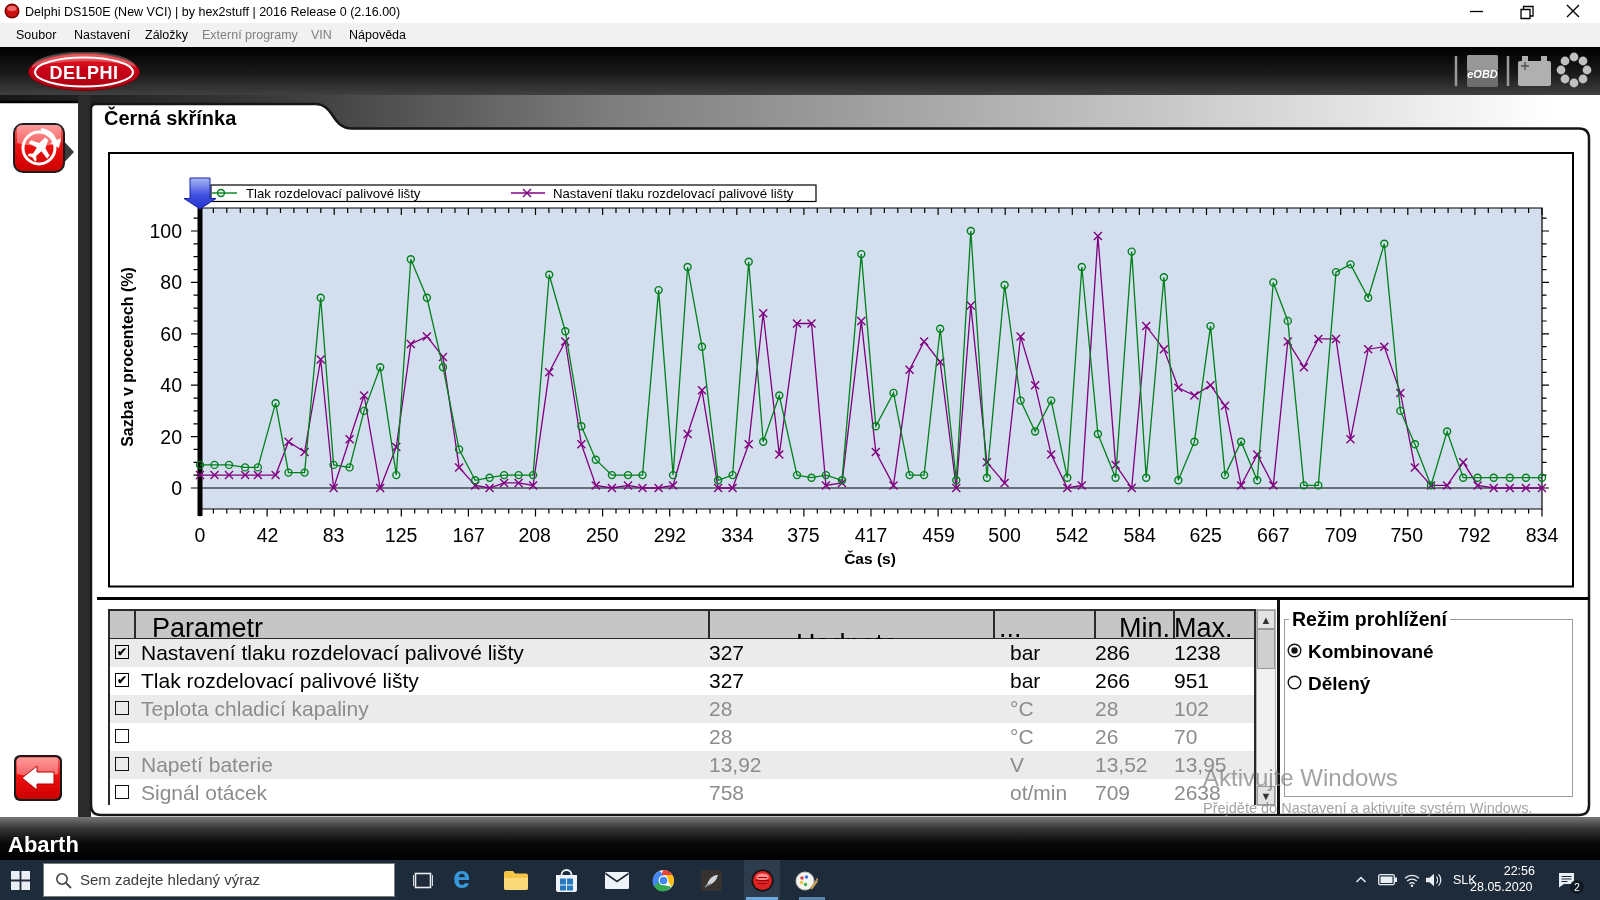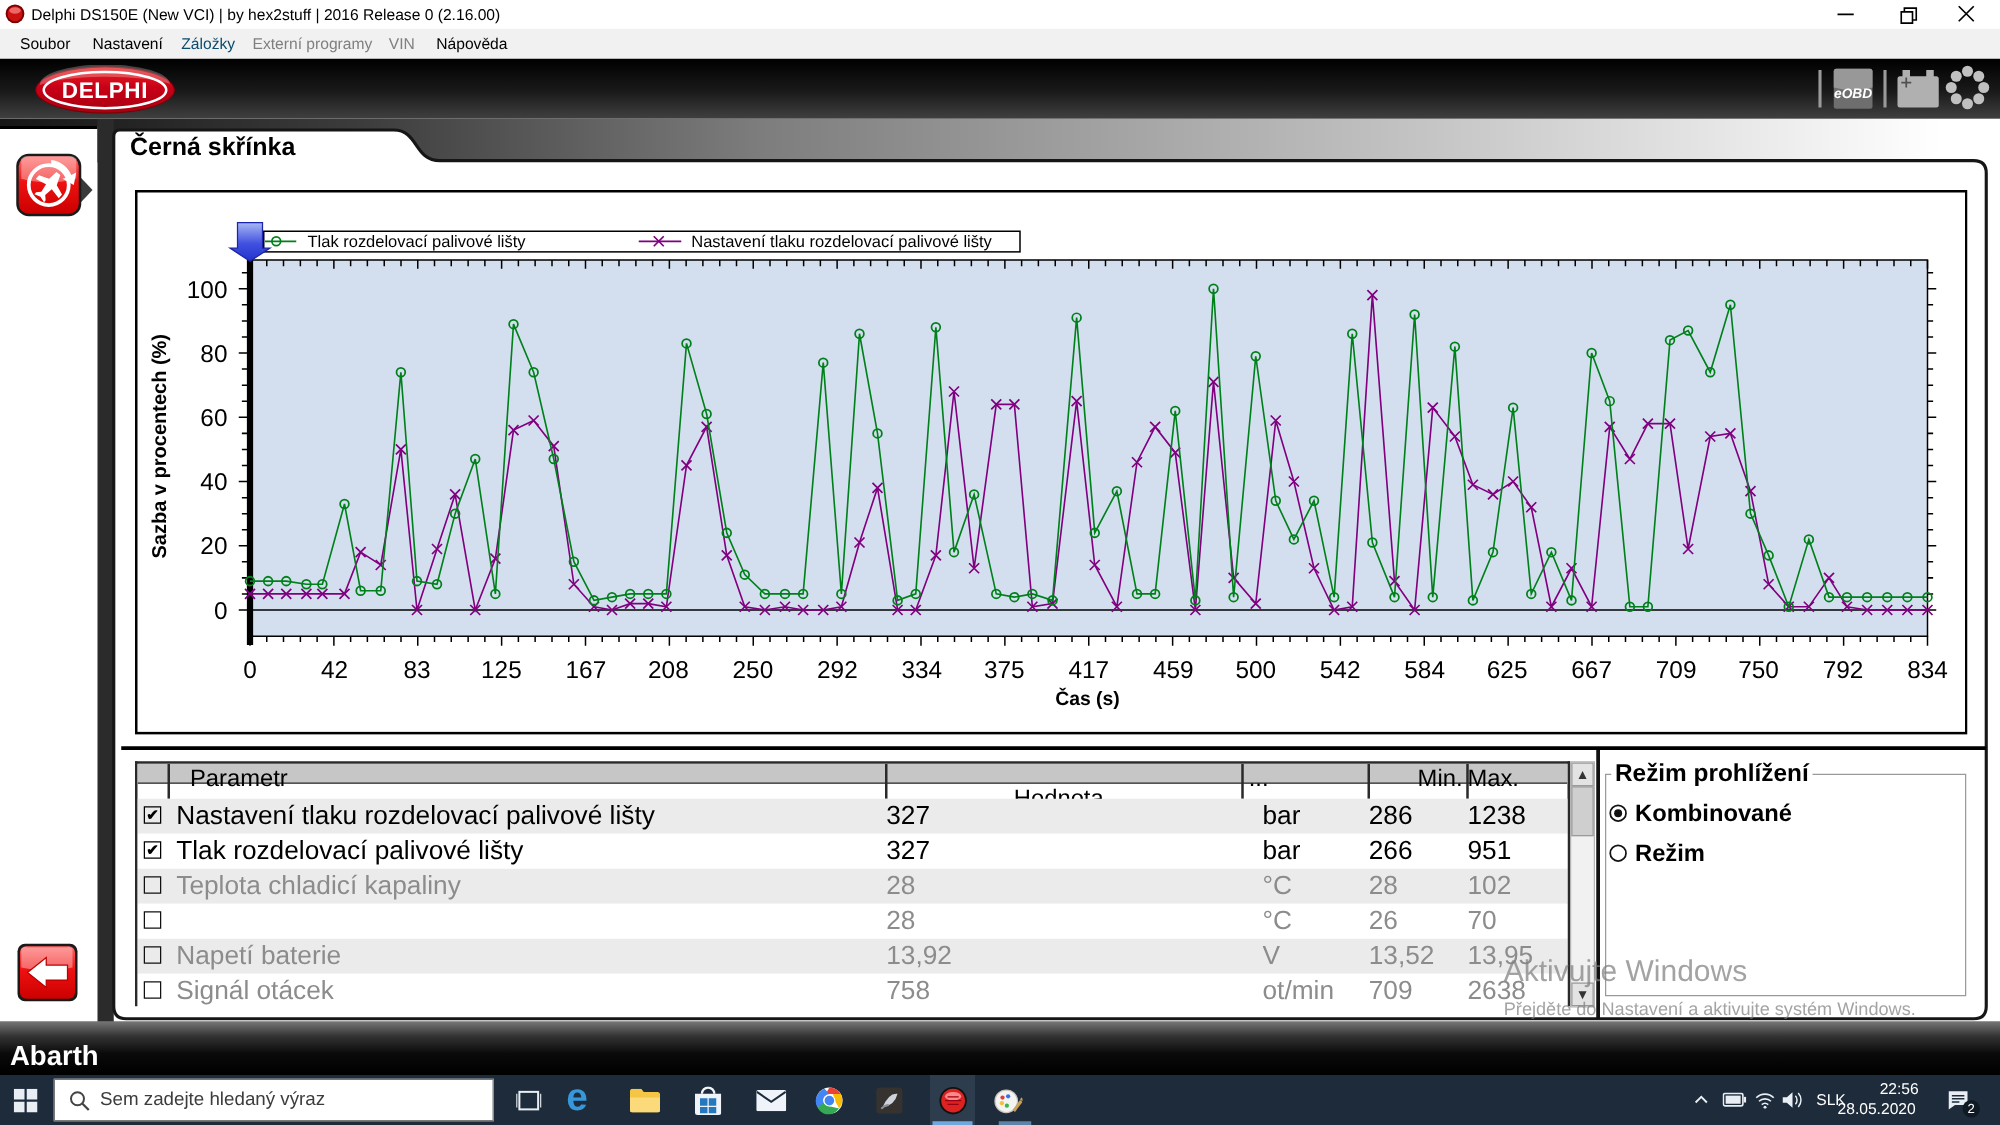--- a/index.html
+++ b/index.html
@@ -39,21 +39,21 @@
  <svg class="abs" style="left:1462px;top:0" width="138" height="23">
   <path d="M8,11.5h13" stroke="#000" stroke-width="1.3"></path>
   <path d="M59,9.5h9v9h-9z M61.5,9.5v-3h9.5v9.5h-3" fill="none" stroke="#000" stroke-width="1.3"></path>
   <path d="M105,5l12,12m0,-12l-12,12" stroke="#000" stroke-width="1.4"></path>
  </svg>
 </div>
 
 <div id="menubar">
  <span style="left:16px">Soubor</span>
  <span style="left:74px">Nastavení</span>
- <span style="left:145px;color:#0c4a6e">Záložky</span>
+ <span style="left:145px;color:#000000">Záložky</span>
  <span style="left:202px;color:#7f7f7f">Externí programy</span>
  <span style="left:311px;color:#7f7f7f">VIN</span>
  <span style="left:349px">Nápověda</span>
 </div>
 
 <div id="hdr">
  <svg class="abs" style="left:26px;top:5px" width="116" height="40" viewBox="0 0 116 40">
   <defs>
         <linearGradient id="dlr" x1="0" y1="0" x2="0" y2="1">
           <stop offset="0" stop-color="#e82020"></stop>
@@ -359,21 +359,21 @@
 <path d="M104,41h25" stroke="#00801a" stroke-width="1.4"></path>
     <circle cx="113" cy="41" r="3.5" fill="none" stroke="#00801a" stroke-width="1.4"></circle>
 <text x="138" y="45.8" font-size="13.2">Tlak rozdelovací palivové lišty</text>
 <path d="M403,41h34" stroke="#800080" stroke-width="1.4"></path>
     <path d="M415,37l8,8m-8,0l8,-8" stroke="#800080" stroke-width="1.4"></path>
 <text x="445" y="45.8" font-size="13.2">Nastavení tlaku rozdelovací palivové lišty</text>
 <path d="M82,26h20v20.5h6l-16,10.5l-16,-10.5h6z" fill="url(#arr)" stroke="#1a24a8" stroke-width="1"></path>
 </svg>
 <div id="thicksep"></div>
 <div class="abs" style="left:108px;top:609px;width:1148px;height:196px;border:2px solid #2a2a2a;border-bottom:none;background:#fff;overflow:hidden">
- <div class="abs" style="left:0;top:0;width:100%;height:16px;background:#c6c6c6;border-bottom:1.5px solid #2a2a2a;font-size:19px;color:#000">
+ <div class="abs" style="left:0;top:0;width:100%;height:28px;background:#c6c6c6;border-bottom:1.5px solid #2a2a2a;font-size:27px;color:#000">
    <span class="abs" style="left:42px;top:2px">Parametr</span>
    <span class="abs" style="left:599px;width:276px;top:18px;text-align:center">Hodnota</span>
    <span class="abs" style="left:889px;top:2px">...</span>
    <span class="abs" style="left:985px;width:75px;top:2px;text-align:right">Min.</span>
    <span class="abs" style="left:1064px;width:78px;top:2px;text-align:left">Max.</span>
    <div class="abs" style="left:24px;top:0;width:1.5px;height:28px;background:#2a2a2a"></div>
    <div class="abs" style="left:598px;top:0;width:1.5px;height:28px;background:#2a2a2a"></div>
    <div class="abs" style="left:883px;top:0;width:1.5px;height:28px;background:#2a2a2a"></div>
    <div class="abs" style="left:984px;top:0;width:1.5px;height:28px;background:#2a2a2a"></div>
    <div class="abs" style="left:1063px;top:0;width:1.5px;height:28px;background:#2a2a2a"></div>
@@ -436,21 +436,21 @@
 <div id="fieldset"></div>
 <div id="fslegend">Režim prohlížení</div>
 <svg class="abs" style="left:1287px;top:643px" width="16" height="16">
     <circle cx="7.5" cy="7.5" r="6.3" fill="#fff" stroke="#111" stroke-width="1.4"></circle>
     <circle cx="7.5" cy="7.5" r="3.2" fill="#111"></circle>
   </svg>
 <div class="abs radlbl" style="left:1308px;top:641px">Kombinované</div>
 <svg class="abs" style="left:1287px;top:675px" width="16" height="16">
     <circle cx="7.5" cy="7.5" r="6.3" fill="#fff" stroke="#111" stroke-width="1.4"></circle>
   </svg>
-<div class="abs radlbl" style="left:1308px;top:673px">Režim</div>
+<div class="abs radlbl" style="left:1308px;top:673px">Dělený</div>
 <div class="wm1">Aktivujte Windows</div>
 <div class="wm2">Přejděte do Nastavení a aktivujte systém Windows.</div>
 <div id="abarth">
     <span style="position:absolute;left:8px;top:15px">Abarth</span>
   </div>
 <div id="taskbar">
  <svg class="abs" style="left:11px;top:11px" width="19" height="19">
       <path d="M0,0h8.6v8.6h-8.6z M10.4,0h8.6v8.6h-8.6z M0,10.4h8.6v8.6h-8.6z M10.4,10.4h8.6v8.6h-8.6z" fill="#e8eef4"></path>
     </svg>
  <div class="abs" style="left:43px;top:3px;width:352px;height:34px;background:#fff;border:1px solid #7a7a7a"></div>

